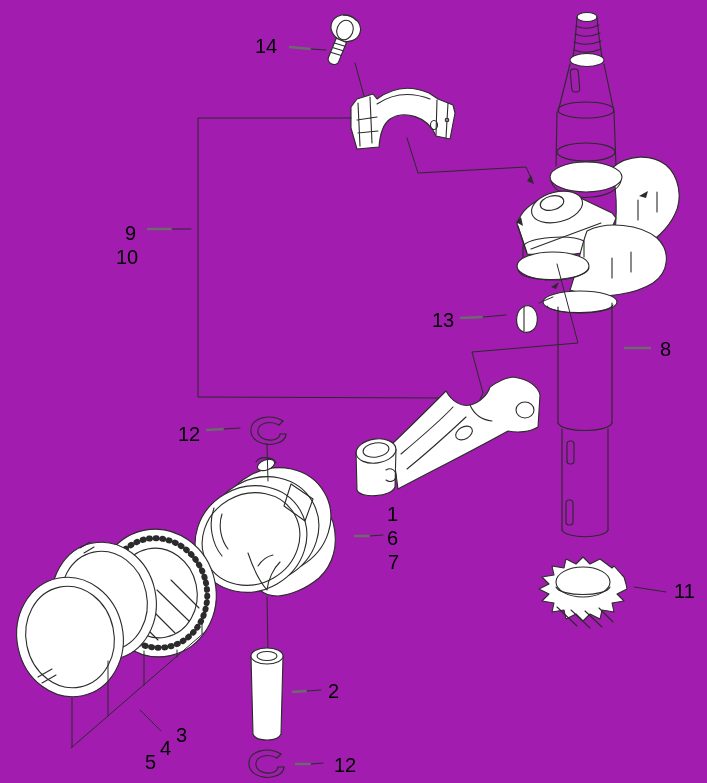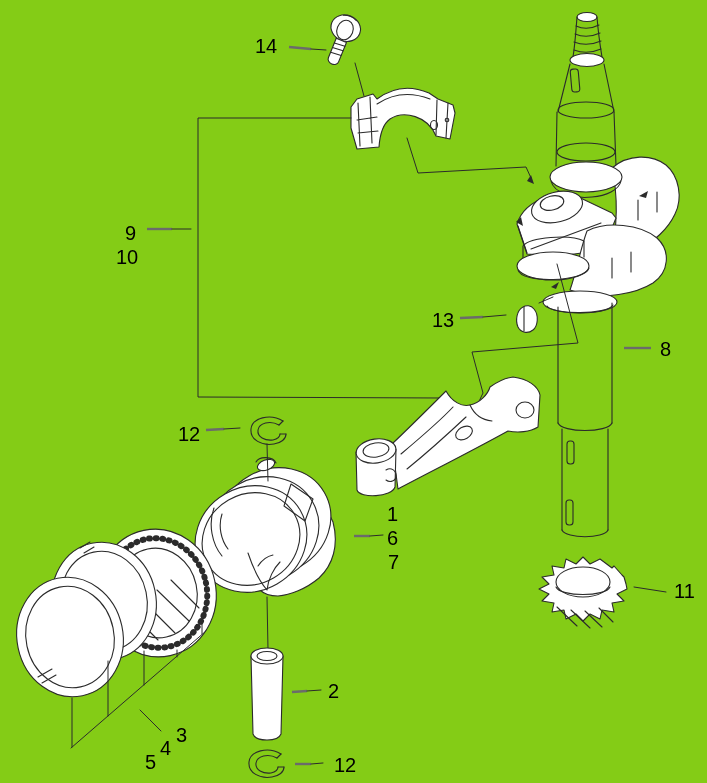--- a/index.html
+++ b/index.html
@@ -1,16 +1,16 @@
 <!DOCTYPE html>
 <html><head>
 <meta charset="utf-8">
 <style>
   html,body{margin:0;padding:0;background:#fff;}
-  .stage{width:707px;height:783px;position:relative;background:#84cc16;overflow:hidden;}
+  .stage{width:707px;height:783px;position:relative;background:#a21caf;overflow:hidden;}
   svg{display:block;}
   .lbl{font-family:"Liberation Sans","DejaVu Sans",sans-serif;font-size:20px;fill:#000;}
   .ln{fill:none;stroke:#2b2b2b;stroke-width:1.1;stroke-linejoin:round;stroke-linecap:round;}
   .lnw{fill:#ffffff;stroke:#2b2b2b;stroke-width:1.1;stroke-linejoin:round;stroke-linecap:round;}
   .thick{fill:none;stroke:#6b6b6b;stroke-width:2.4;stroke-linecap:butt;}
   .thin{fill:none;stroke:#2b2b2b;stroke-width:1;stroke-linecap:round;}
   .arrow{fill:#2b2b2b;stroke:none;}
 </style>
 </head>
 <body>

